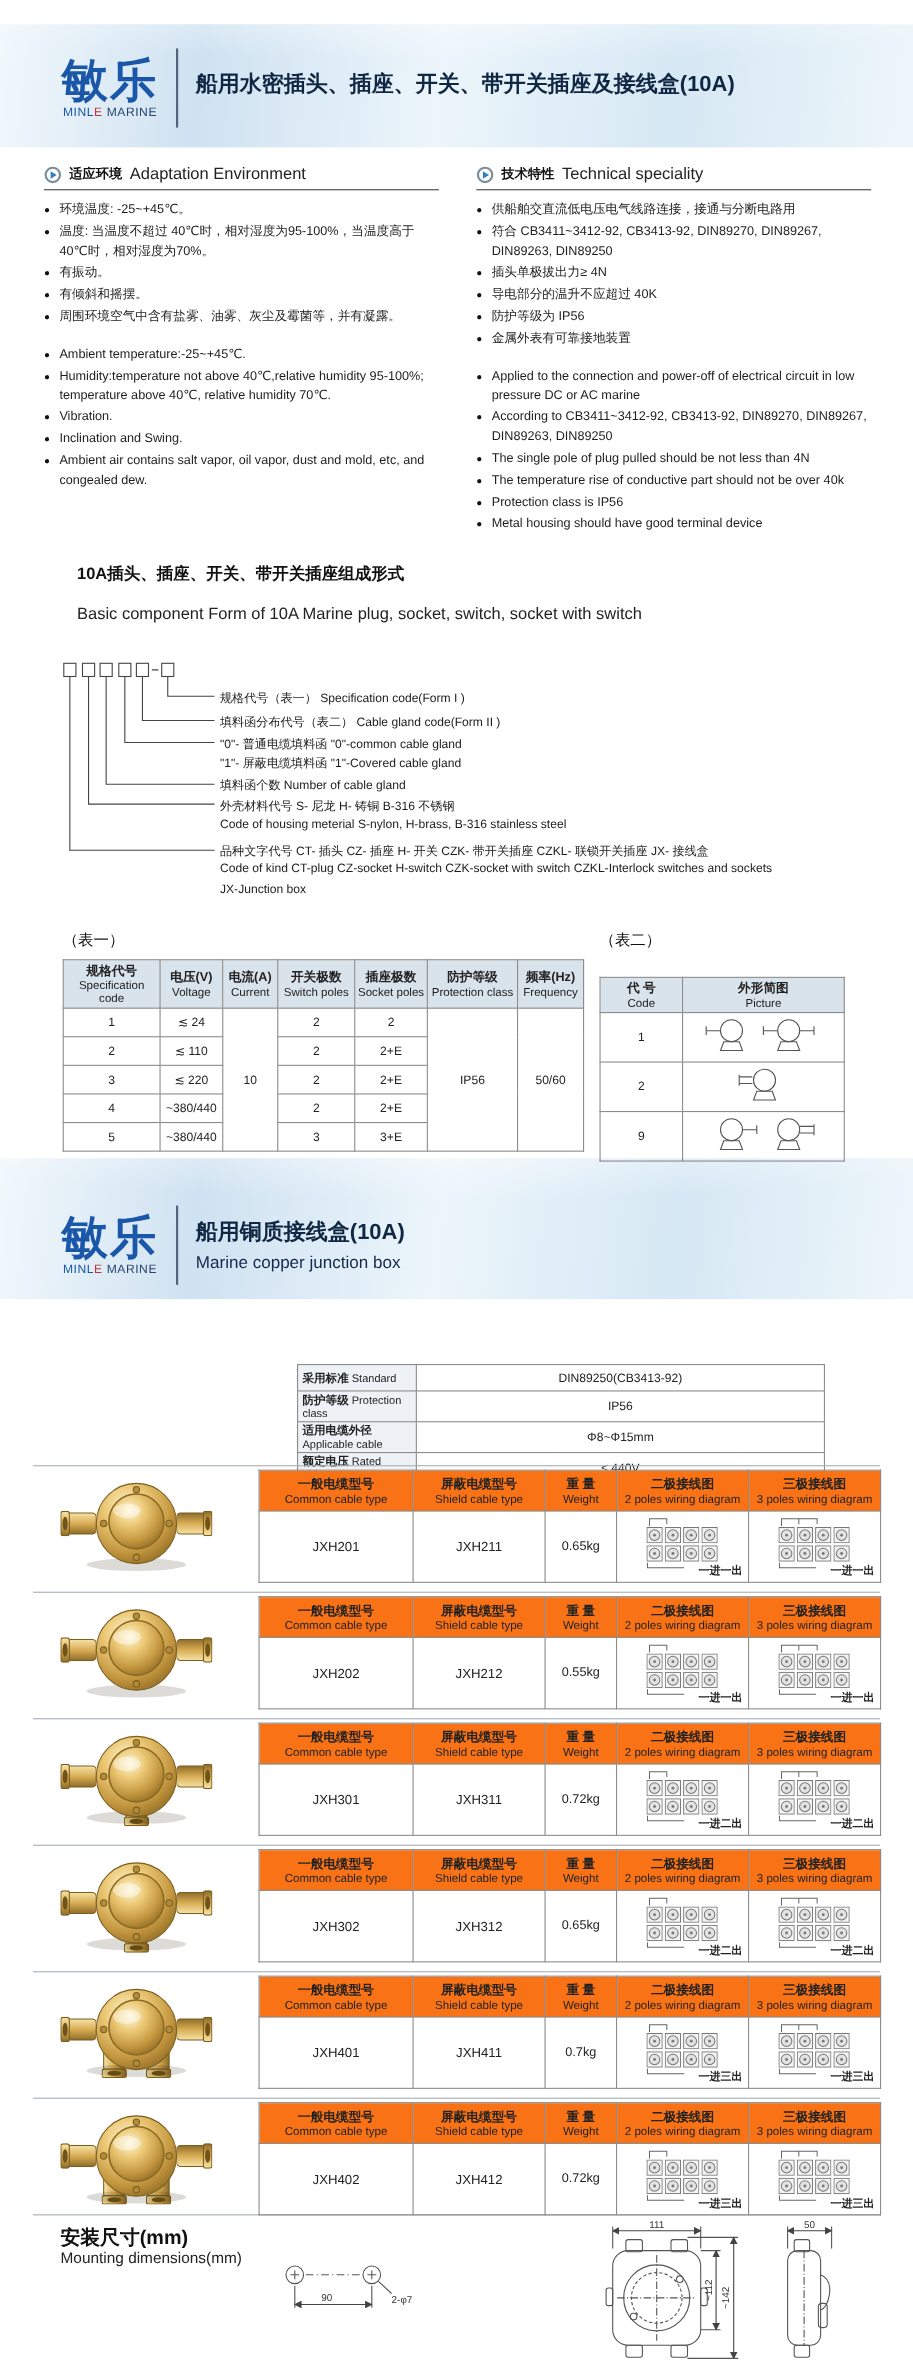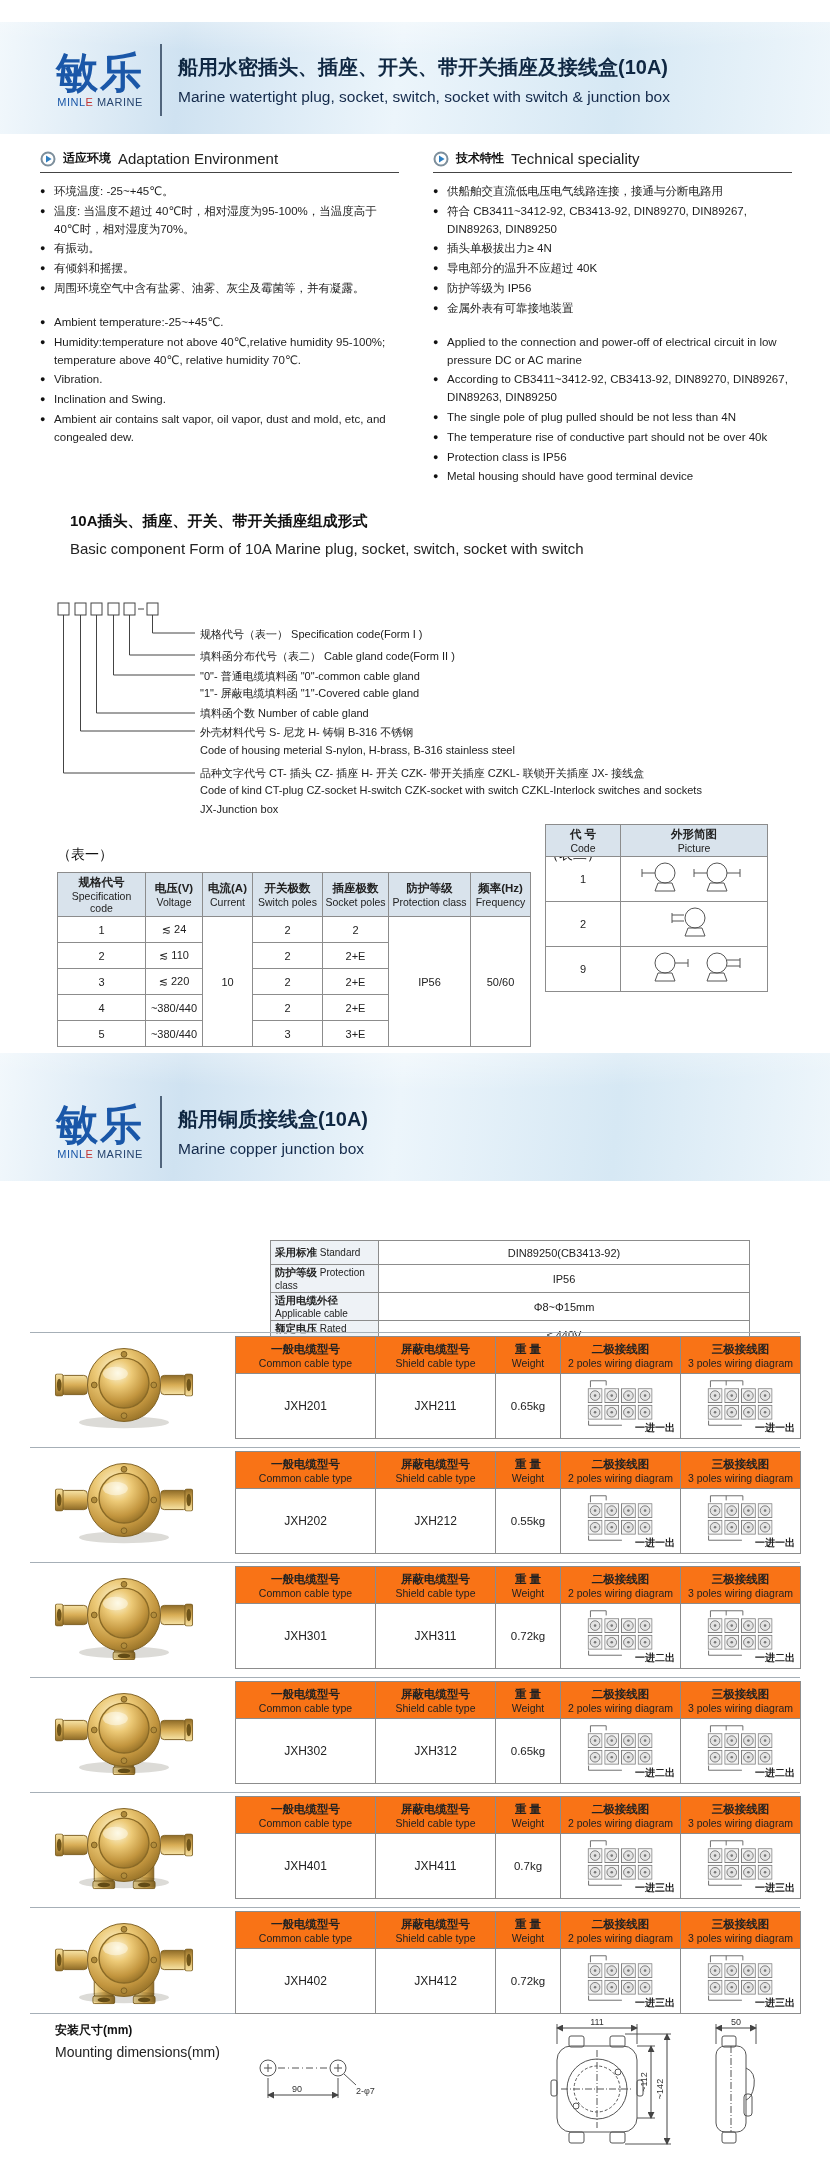--- a/index.html
+++ b/index.html
@@ -25,21 +25,21 @@
   .col{width:359px;}
   .col-head{display:flex;align-items:center;gap:7px;border-bottom:1px solid #444;padding-bottom:5px;margin-bottom:10px;}
   .head-cn{font-size:12px;font-weight:bold;color:#111;}
   .head-en{font-size:15px;color:#222;}
   .blist{list-style:none;margin:0;padding:0;font-size:11.5px;line-height:1.55;color:#1d1d1d;}
   .blist li{position:relative;padding-left:14px;margin-bottom:2px;}
   .blist .blt{position:absolute;left:0;top:2px;font-size:9px;color:#111;}
   .blist.en{margin-top:16px;}
 
   .compform{position:absolute;top:512px;left:70px;}
-  .cf-cn{font-size:15px;font-weight:bold;color:#111;margin-bottom:9px;}
+  .cf-cn{font-size:15px;font-weight:bold;color:#111;margin-bottom:19px;}
   .cf-en{font-size:15px;color:#222;}
   .code-svg{position:absolute;left:55px;top:598px;}
   .cl{position:absolute;left:200px;font-size:11px;color:#1c1c1c;white-space:nowrap;}
 
   .tblcap{position:absolute;font-size:14px;color:#111;}
   table{border-collapse:collapse;}
   .tbl{position:absolute;font-size:11px;text-align:center;color:#222;table-layout:fixed;}
   .tbl th,.tbl td{border:1px solid #8c8c8c;padding:2px;}
   .tbl th{background:#d9e3ec;font-weight:normal;}
   .hcn{font-weight:bold;font-size:11.5px;} .hen{font-size:10.5px;}
@@ -56,21 +56,21 @@
   .photo{position:absolute;left:8px;top:1px;width:175px;height:96px;}
   .ptbl{position:absolute;left:205px;top:0;width:565px;font-size:11px;text-align:center;table-layout:fixed;}
   .ptbl th,.ptbl td{border:1px solid #8c8c8c;padding:2px;}
   .ptbl th{background:#f97316;font-weight:normal;height:32px;}
   .ptbl td{height:60px;vertical-align:middle;}
   .model{font-size:12px;} .weight{font-size:11.5px;}
   .wd{position:relative;width:100%;height:58px;}
   .wd svg{display:block;margin:1px auto 0;}
   .wcap{position:absolute;right:3px;bottom:1px;font-size:10px;font-weight:bold;color:#222;}
 
-  .mt-cn{position:absolute;left:55px;top:2022px;font-size:12px;font-weight:bold;color:#111;}
+  .mt-cn{position:absolute;left:55px;top:2022px;font-size:18px;font-weight:bold;color:#111;}
   .mt-en{position:absolute;left:55px;top:2044px;font-size:14px;color:#222;}
   .draw{position:absolute;}
   .draw text{font-size:9px;fill:#333;font-family:"Liberation Sans","DejaVu Sans",sans-serif;}
 </style>
 </head>
 <body>
 
 <svg width="0" height="0" style="position:absolute" aria-hidden="true">
   <defs>
     <radialGradient id="gGold" cx="38%" cy="30%" r="78%">
@@ -177,21 +177,20 @@
   <div class="band band2"></div>
 
   <header class="brandrow" style="top:38px">
     <div class="logo">
       <div class="logo-cn">敏乐</div>
       <div class="logo-en"><span class="b">MINL</span><span class="r">E</span> <span class="m">MARINE</span></div>
     </div>
     <div class="vline"></div>
     <div>
       <div class="t-cn">船用水密插头、插座、开关、带开关插座及接线盒(10A)</div>
-      <div class="t-en">Marine watertight plug, socket, switch, socket with switch &amp; junction box</div>
     </div>
   </header>
 
   <section class="cols">
     <div class="col">
       <div class="col-head">
         <svg width="16" height="16">
             <circle cx="8" cy="8" r="6.5" fill="#fff" stroke="#7d8f9c" stroke-width="2"></circle>
             <path d="M6 4.6 L11.6 8 L6 11.4 Z" fill="#2f7fc1"></path>
           </svg>
@@ -347,21 +346,21 @@
       <tr>
           <td>5</td>
           <td>~380/440</td>
           <td>3</td>
           <td>3+E</td>
         </tr>
     </tbody>
   </table>
 
   <div class="tblcap" style="left:545px;top:846px">（表二）</div>
-  <table class="tbl tbl2" style="left:545px;top:824px;width:222px">
+  <table class="tbl tbl2" style="left:545px;top:888px;width:222px">
     <colgroup>
         <col style="width:75px">
         <col style="width:147px">
       </colgroup>
     <thead>
       <tr>
         <th>
             <div class="hcn">代 号</div>
             <div class="hen">Code</div>
           </th>

